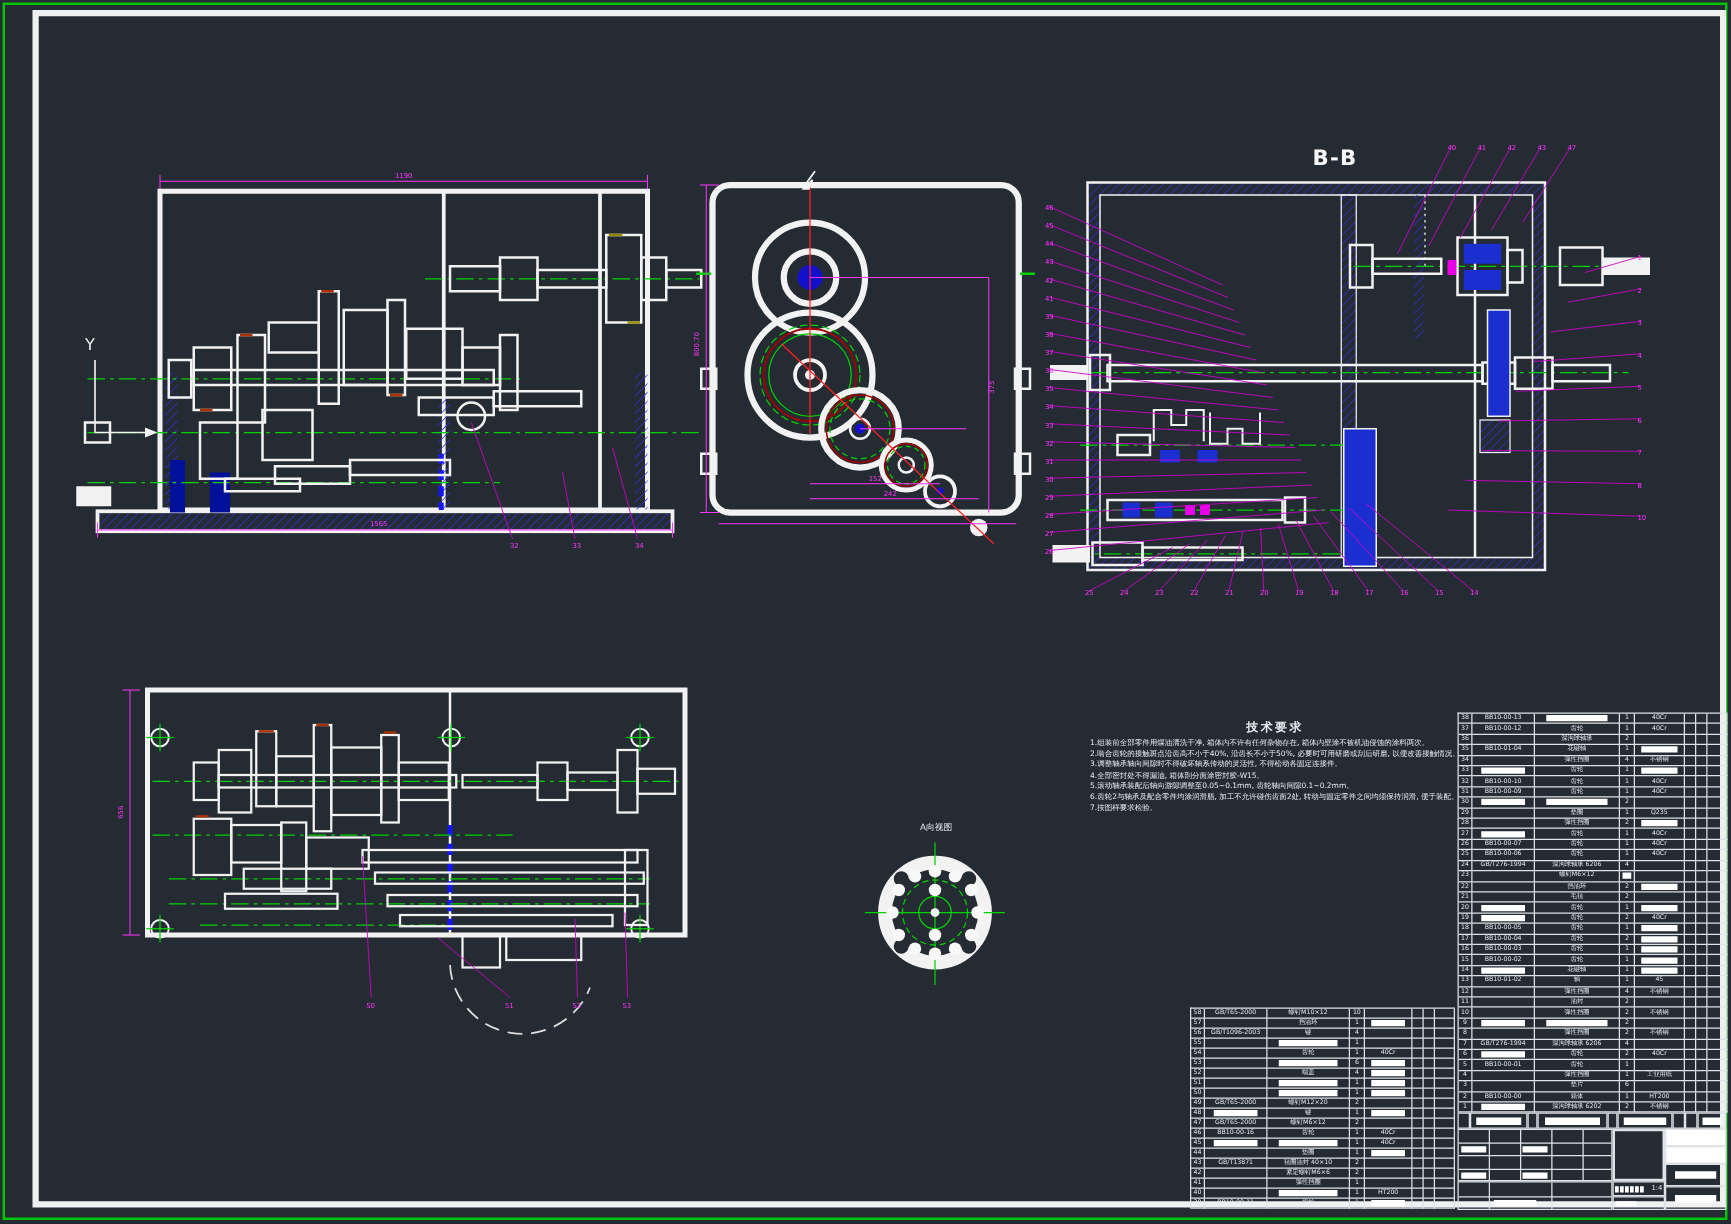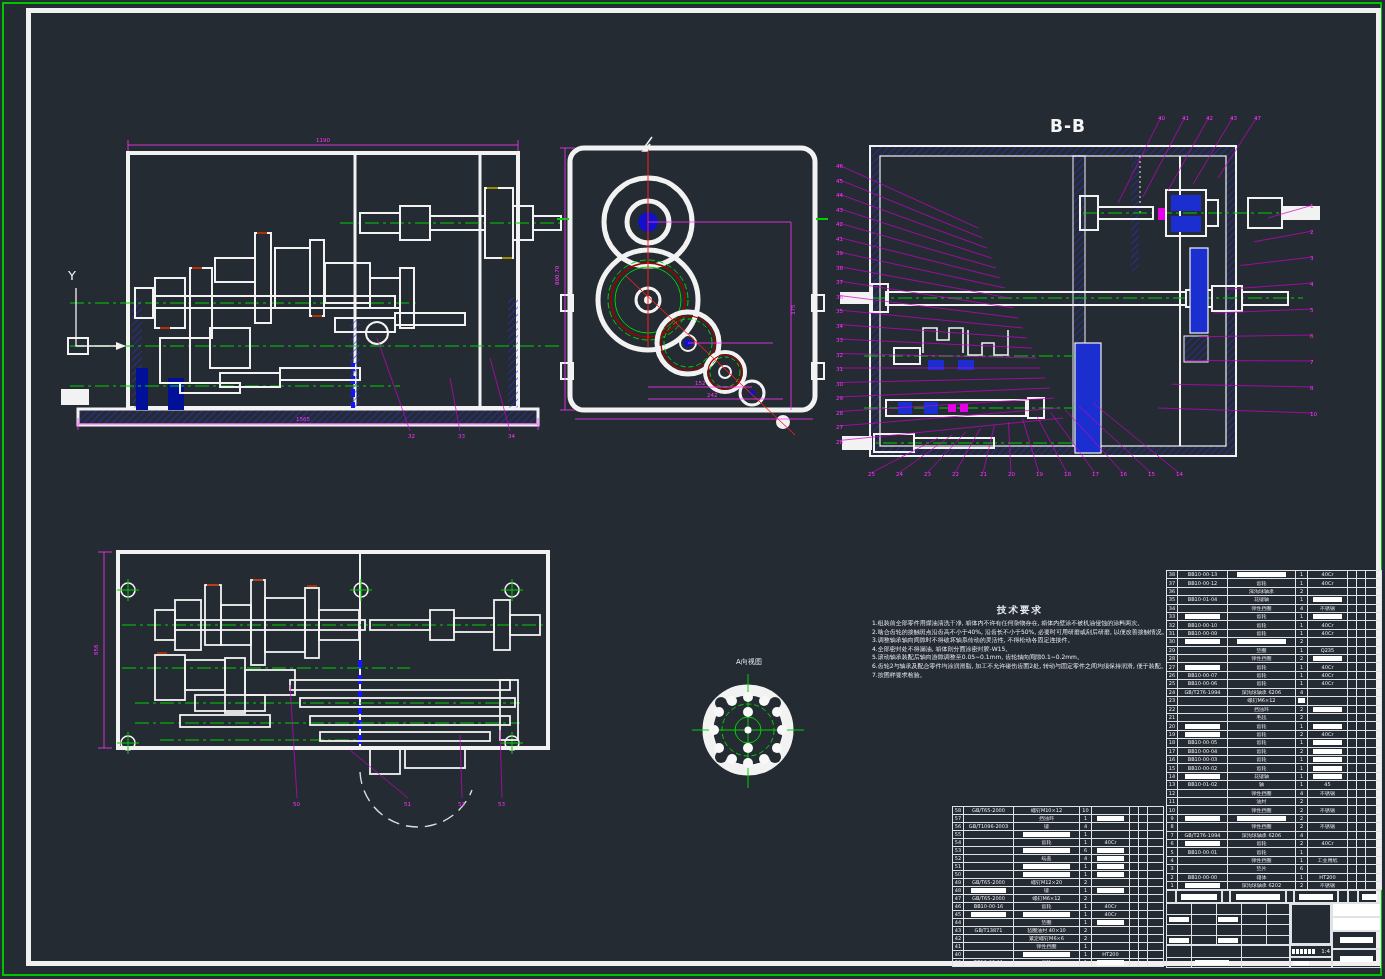--- a/index.html
+++ b/index.html
@@ -7,21 +7,21 @@
          font-family:"DejaVu Sans",sans-serif;}
   #green-frame{position:absolute;left:2px;top:2px;right:3px;bottom:3px;border:2px solid #00c400;}
   #sheet-frame{position:absolute;left:26px;top:8px;width:1355px;height:958px;
                border:5px solid #f0f0f0;box-sizing:border-box;}
   svg{position:absolute;overflow:visible;}
   svg text{font-family:"DejaVu Sans",sans-serif;}
   .callout{fill:#ff35ff;font-size:5.5px;}
   .dim{fill:#ff35ff;font-size:5.5px;}
   .leader{stroke:#cf00cf;stroke-width:0.7;fill:none;}
   
-  #tech{position:absolute;left:872px;top:576px;width:296px;color:#e8ebf0;margin-top:28px;}
+  #tech{position:absolute;left:872px;top:576px;width:296px;color:#e8ebf0;}
   #tech .t-title{text-align:center;font-size:9.5px;font-weight:bold;letter-spacing:2px;margin-bottom:2px;}
   #tech .li{font-size:6px;line-height:8.6px;white-space:nowrap;overflow:hidden;}
   
   .bom{position:absolute;display:grid;border-left:1px solid #dfe3e8;border-top:1px solid #dfe3e8;}
   .bcell{border-right:1px solid #dfe3e8;border-bottom:1px solid #dfe3e8;color:#e6e9ee;
          font-size:5px;line-height:1;display:flex;align-items:center;justify-content:center;
          overflow:hidden;white-space:nowrap;}
   .mask{background:#ffffff;width:72%;height:5px;display:block;}
   
   #titleblock{position:absolute;left:1166px;top:890px;width:215px;height:78px;}

